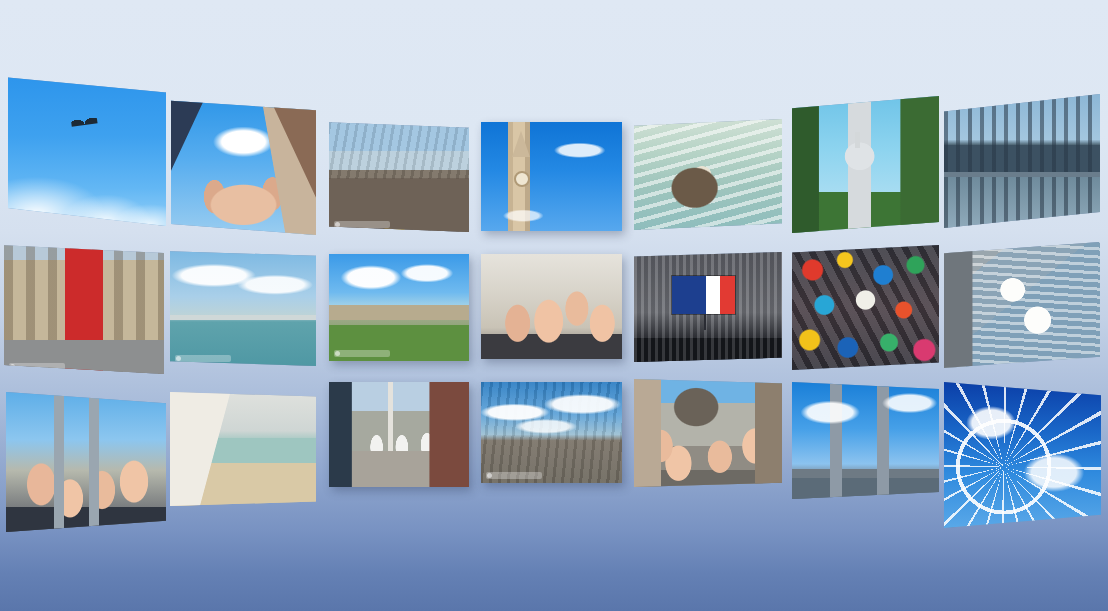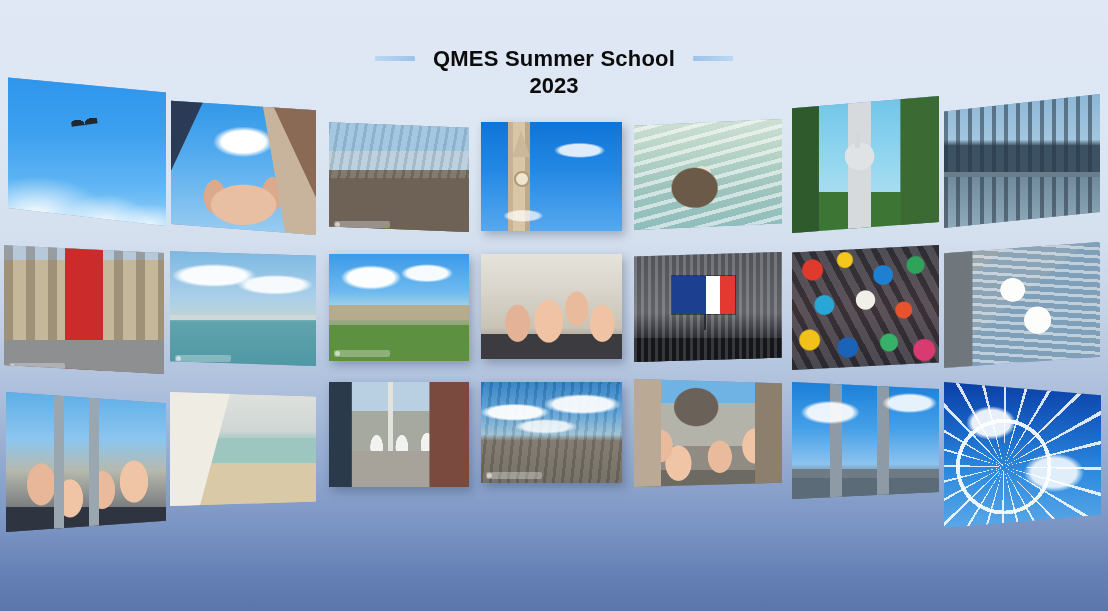--- a/index.html
+++ b/index.html
@@ -359,28 +359,20 @@
       repeating-conic-gradient(from 0deg at 38% 58%, rgba(255,255,255,0.85) 0deg 2deg, rgba(255,255,255,0) 2deg 15deg),
       radial-gradient(circle at 38% 58%, rgba(0,0,0,0) 0 34%, rgba(255,255,255,0.9) 34% 37%, rgba(0,0,0,0) 37%),
       linear-gradient(to bottom, #0b3fa8 0%, #1a67c8 34%, #2f8ade 62%, #59a8e8 100%);
   }
 </style>
 </head>
 <body>
 
 <div id="stage">
 
-  <div id="title-block">
-    <div class="title-row1">
-      <span class="title-rule"></span>
-      <span class="title-text">QMES Summer School</span>
-      <span class="title-rule right"></span>
-    </div>
-    <div class="title-year">2023</div>
-  </div>
 
   <div id="wall">
 
     <div class="photo" style="left:8px; top:76px; width:158px; height:150px;
                 clip-path: polygon(0% 1%, 100% 11%, 100% 100%, 0% 88%);">
       <div class="pic sky-plain"></div>
       <div class="bird"></div>
     </div>
 
     <div class="photo" style="left:171px; top:98px; width:145px; height:137px;

